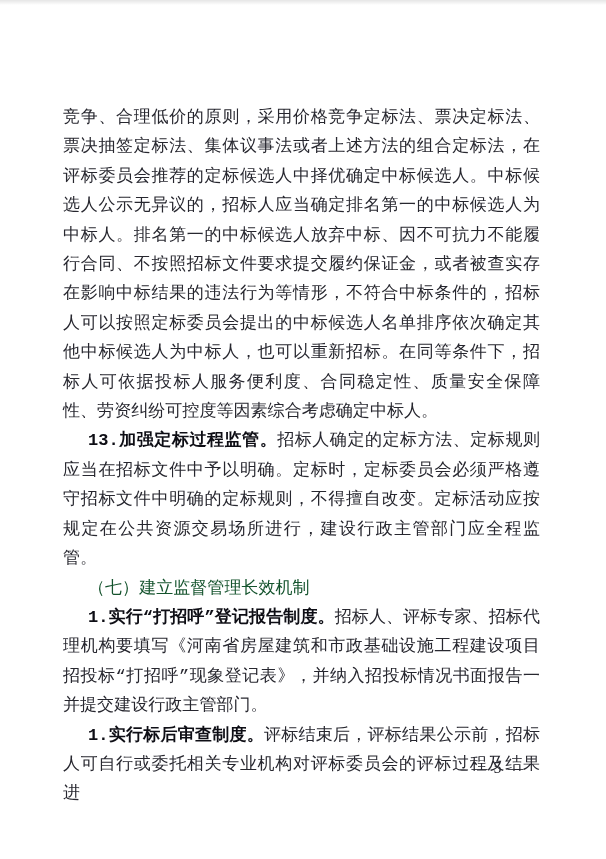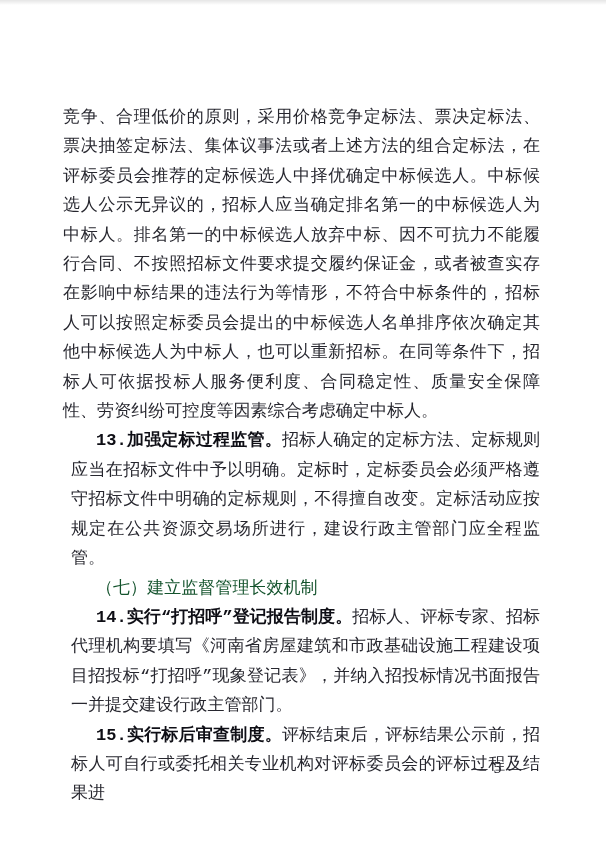--- a/index.html
+++ b/index.html
@@ -33,21 +33,20 @@
   p.doc-para {
     margin: 0;
     font-size: 17px;
     line-height: 29.4px;
     text-align: justify;
     letter-spacing: 0.05px;
     word-break: break-all;
   }
   p.doc-para.indent {
     text-indent: 25px;
-    margin-left: 8px;
   }
   p.doc-para b.lead {
     font-weight: 700;
     color: #0e0e15;
   }
   p.doc-para.heading {
     color: #14532d;
   }
   .page-num {
     position: absolute;
@@ -64,17 +63,17 @@
 </style>
 </head>
 <body>
 
 <div class="top-scan-shade"></div>
 
 <main class="text-block">
     <p class="doc-para">竞争、合理低价的原则，采用价格竞争定标法、票决定标法、票决抽签定标法、集体议事法或者上述方法的组合定标法，在评标委员会推荐的定标候选人中择优确定中标候选人。中标候选人公示无异议的，招标人应当确定排名第一的中标候选人为中标人。排名第一的中标候选人放弃中标、因不可抗力不能履行合同、不按照招标文件要求提交履约保证金，或者被查实存在影响中标结果的违法行为等情形，不符合中标条件的，招标人可以按照定标委员会提出的中标候选人名单排序依次确定其他中标候选人为中标人，也可以重新招标。在同等条件下，招标人可依据投标人服务便利度、合同稳定性、质量安全保障性、劳资纠纷可控度等因素综合考虑确定中标人。</p>
     <p class="doc-para indent"><b class="lead">13.加强定标过程监管。</b>招标人确定的定标方法、定标规则应当在招标文件中予以明确。定标时，定标委员会必须严格遵守招标文件中明确的定标规则，不得擅自改变。定标活动应按规定在公共资源交易场所进行，建设行政主管部门应全程监管。</p>
     <p class="doc-para indent heading">（七）建立监督管理长效机制</p>
-    <p class="doc-para indent"><b class="lead">14.实行“打招呼”登记报告制度。</b>招标人、评标专家、招标代理机构要填写《河南省房屋建筑和市政基础设施工程建设项目招投标“打招呼”现象登记表》，并纳入招投标情况书面报告一并提交建设行政主管部门。</p>
-    <p class="doc-para indent"><b class="lead">15.实行标后审查制度。</b>评标结束后，评标结果公示前，招标人可自行或委托相关专业机构对评标委员会的评标过程及结果进</p>
+    <p class="doc-para indent"><b class="lead">1.实行“打招呼”登记报告制度。</b>招标人、评标专家、招标代理机构要填写《河南省房屋建筑和市政基础设施工程建设项目招投标“打招呼”现象登记表》，并纳入招投标情况书面报告一并提交建设行政主管部门。</p>
+    <p class="doc-para indent"><b class="lead">1.实行标后审查制度。</b>评标结束后，评标结果公示前，招标人可自行或委托相关专业机构对评标委员会的评标过程及结果进</p>
   </main>
 
 <div class="page-num">— 5 —</div>
 
 </body></html>

